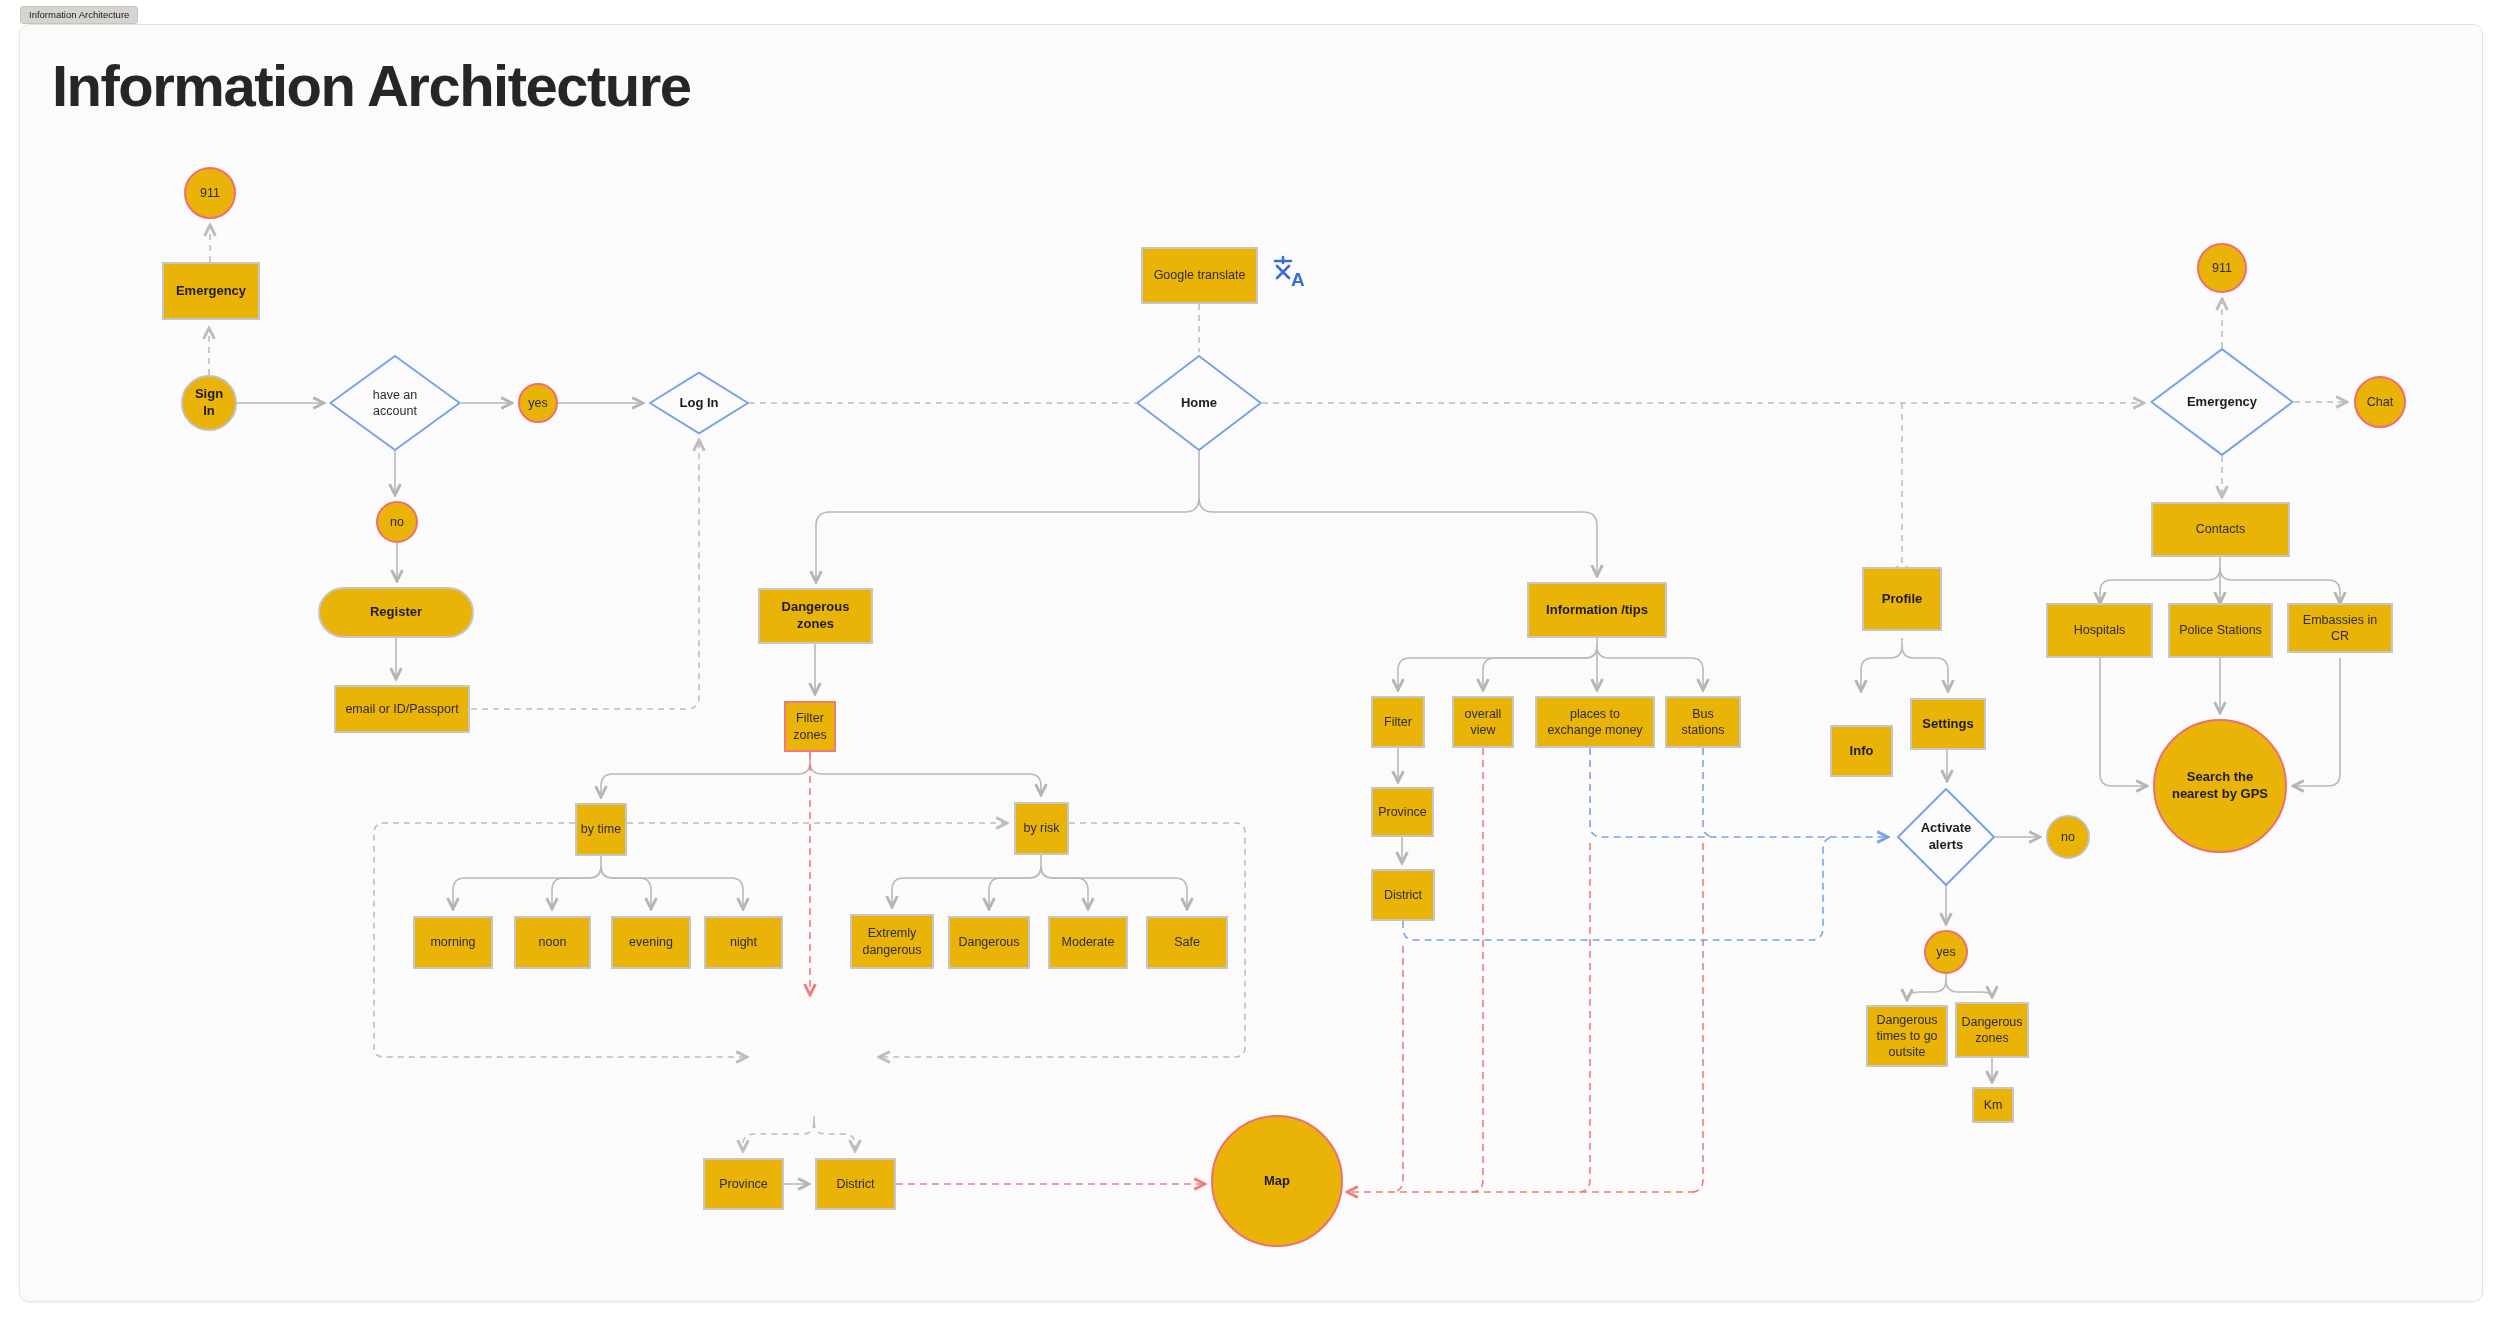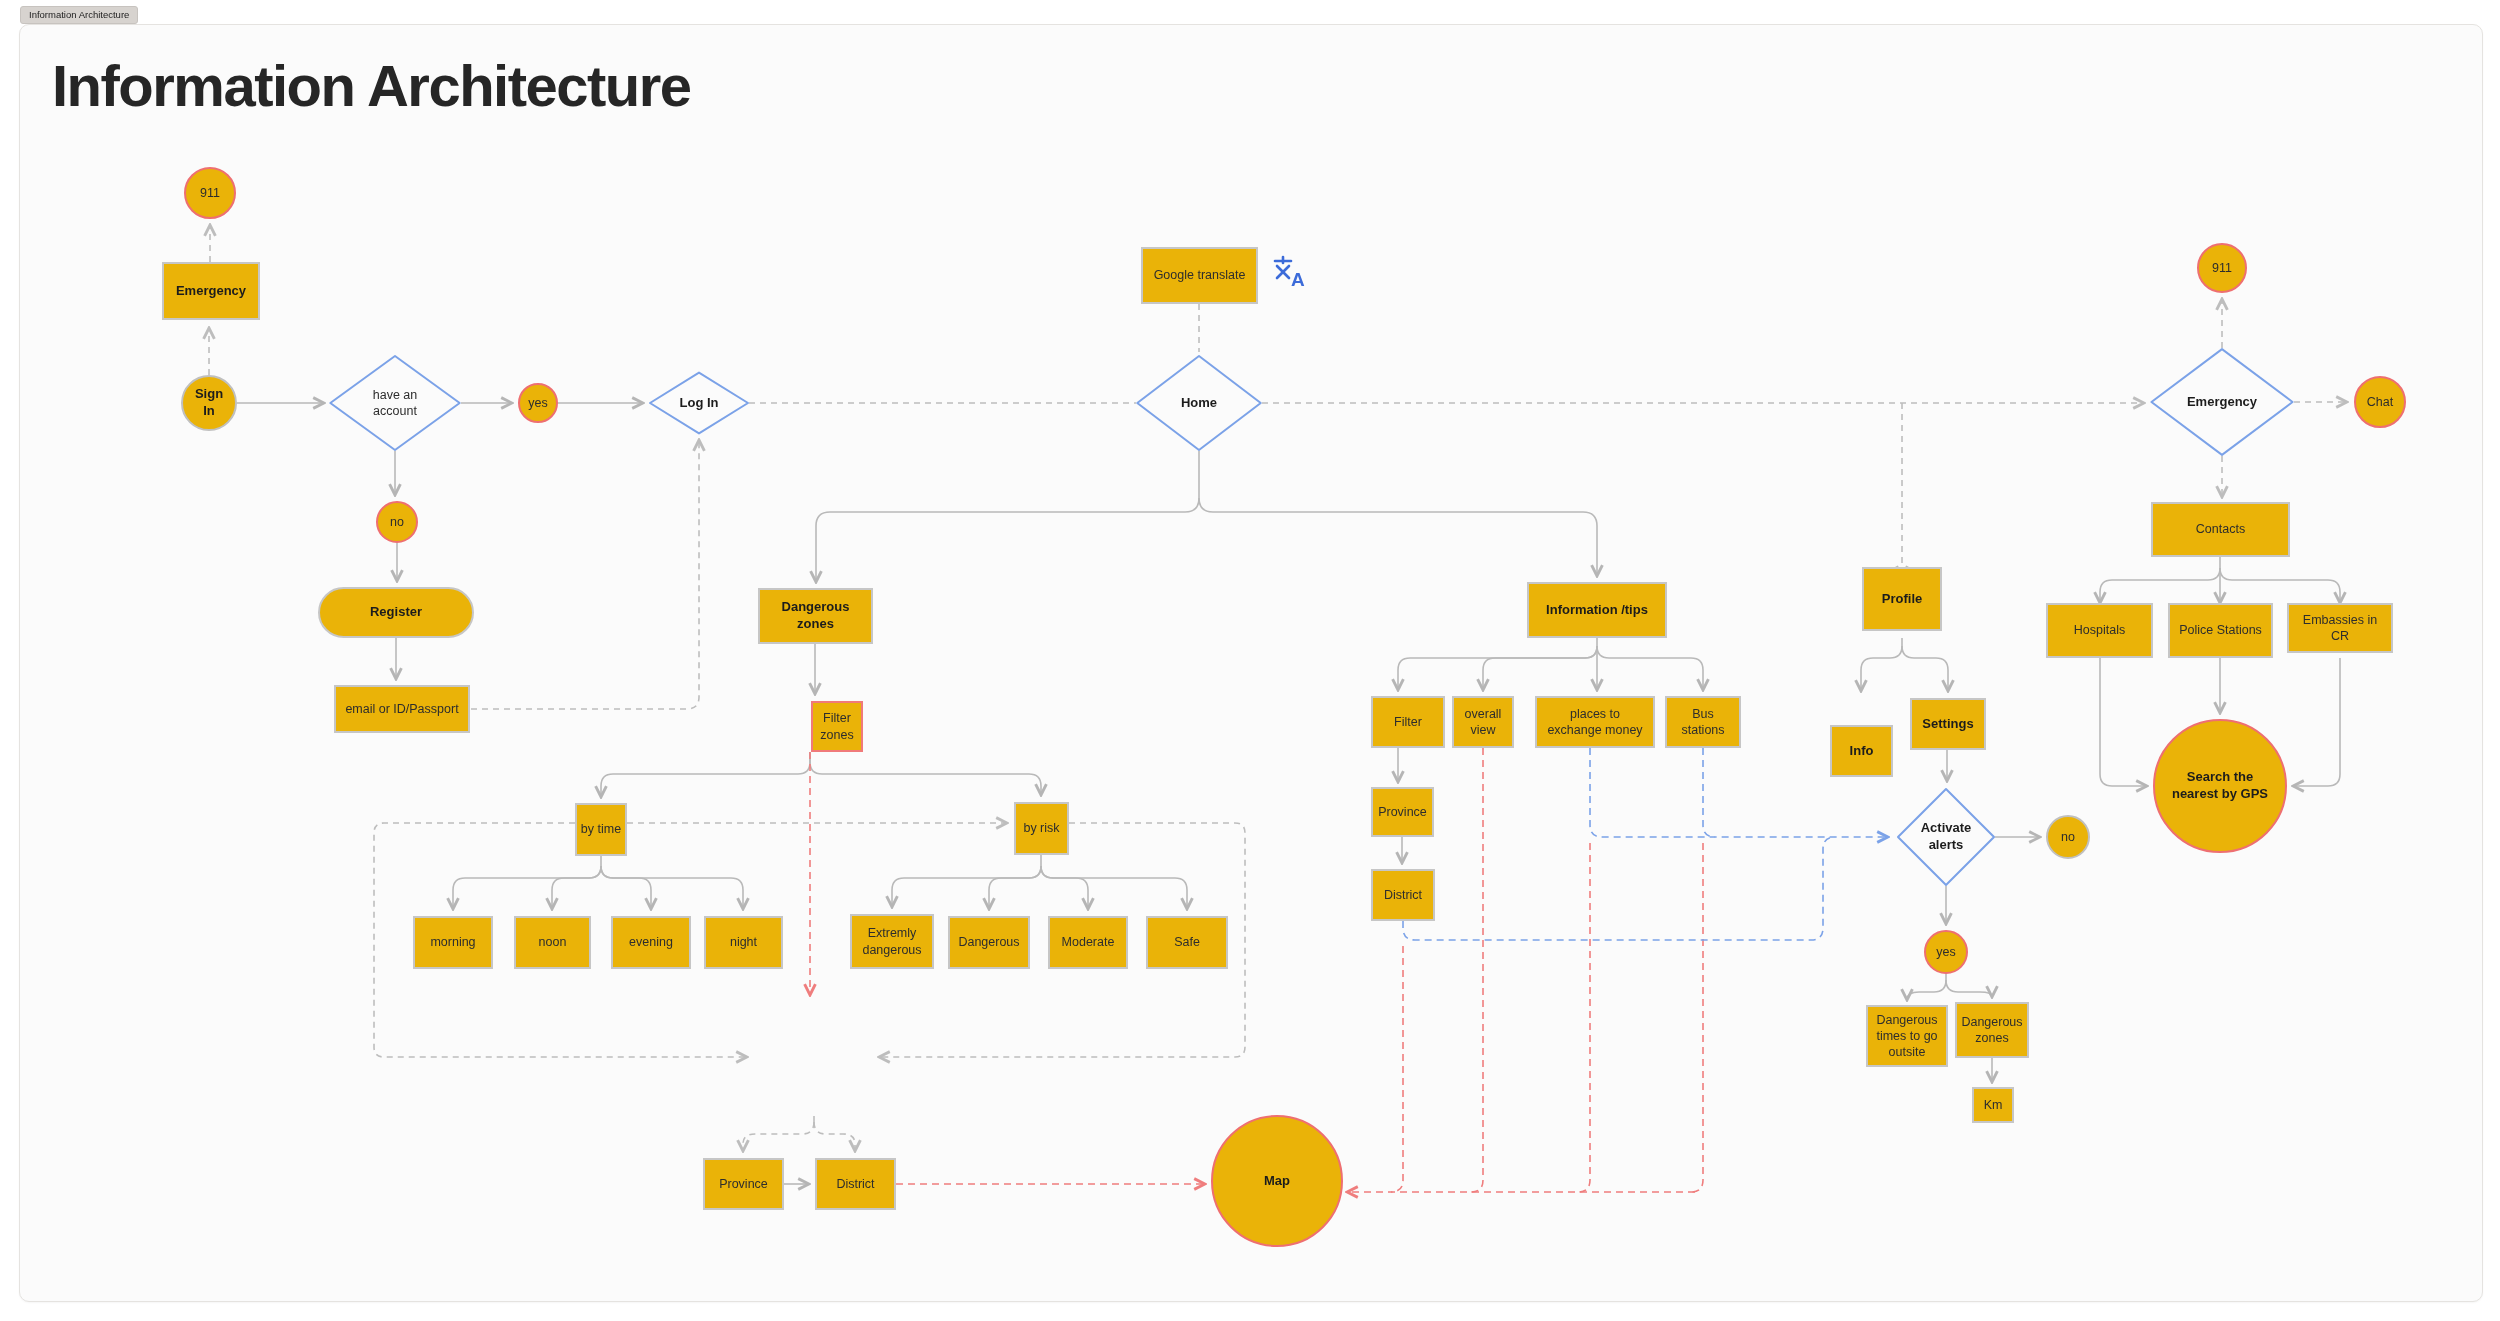--- a/index.html
+++ b/index.html
@@ -186,21 +186,21 @@
   <div class="node diamond bold" style="left:1136px;top:355px;width:126px;height:96px;">
       <svg viewBox="0 0 100 100" preserveAspectRatio="none">
         <polygon points="50,1 99,50 50,99 1,50"></polygon>
       </svg>
       <span class="lbl">Home</span>
     </div>
 
   <div class="node box bold" style="left:758px;top:588px;width:115px;height:56px;">
       <span class="lbl">Dangerous zones</span>
     </div>
-  <div class="node redbox" style="left:784px;top:701px;width:52px;height:51px;margin-left:27px;">
+  <div class="node redbox" style="left:784px;top:701px;width:52px;height:51px;">
       <span class="lbl">Filter zones</span>
     </div>
   <div class="node box" style="left:575px;top:803px;width:52px;height:53px;">
       <span class="lbl" style="padding:1px 2px;">by time</span>
     </div>
   <div class="node box" style="left:1014px;top:802px;width:55px;height:53px;">
       <span class="lbl" style="padding:1px 2px;">by risk</span>
     </div>
   <div class="node box" style="left:413px;top:916px;width:80px;height:53px;">
       <span class="lbl">morning</span>
@@ -232,21 +232,21 @@
   <div class="node box" style="left:815px;top:1158px;width:81px;height:52px;">
       <span class="lbl">District</span>
     </div>
   <div class="node circle red bold" style="left:1211px;top:1115px;width:132px;height:132px;">
       <span class="lbl">Map</span>
     </div>
 
   <div class="node box bold" style="left:1527px;top:582px;width:140px;height:56px;">
       <span class="lbl">Information /tips</span>
     </div>
-  <div class="node box" style="left:1371px;top:696px;width:74px;height:52px;">
+  <div class="node box" style="left:1371px;top:696px;width:54px;height:52px;">
       <span class="lbl">Filter</span>
     </div>
   <div class="node box" style="left:1452px;top:696px;width:62px;height:52px;">
       <span class="lbl">overall view</span>
     </div>
   <div class="node box" style="left:1535px;top:696px;width:120px;height:52px;">
       <span class="lbl">places to exchange money</span>
     </div>
   <div class="node box" style="left:1665px;top:696px;width:76px;height:52px;">
       <span class="lbl" style="padding:1px 14px;">Bus stations</span>

